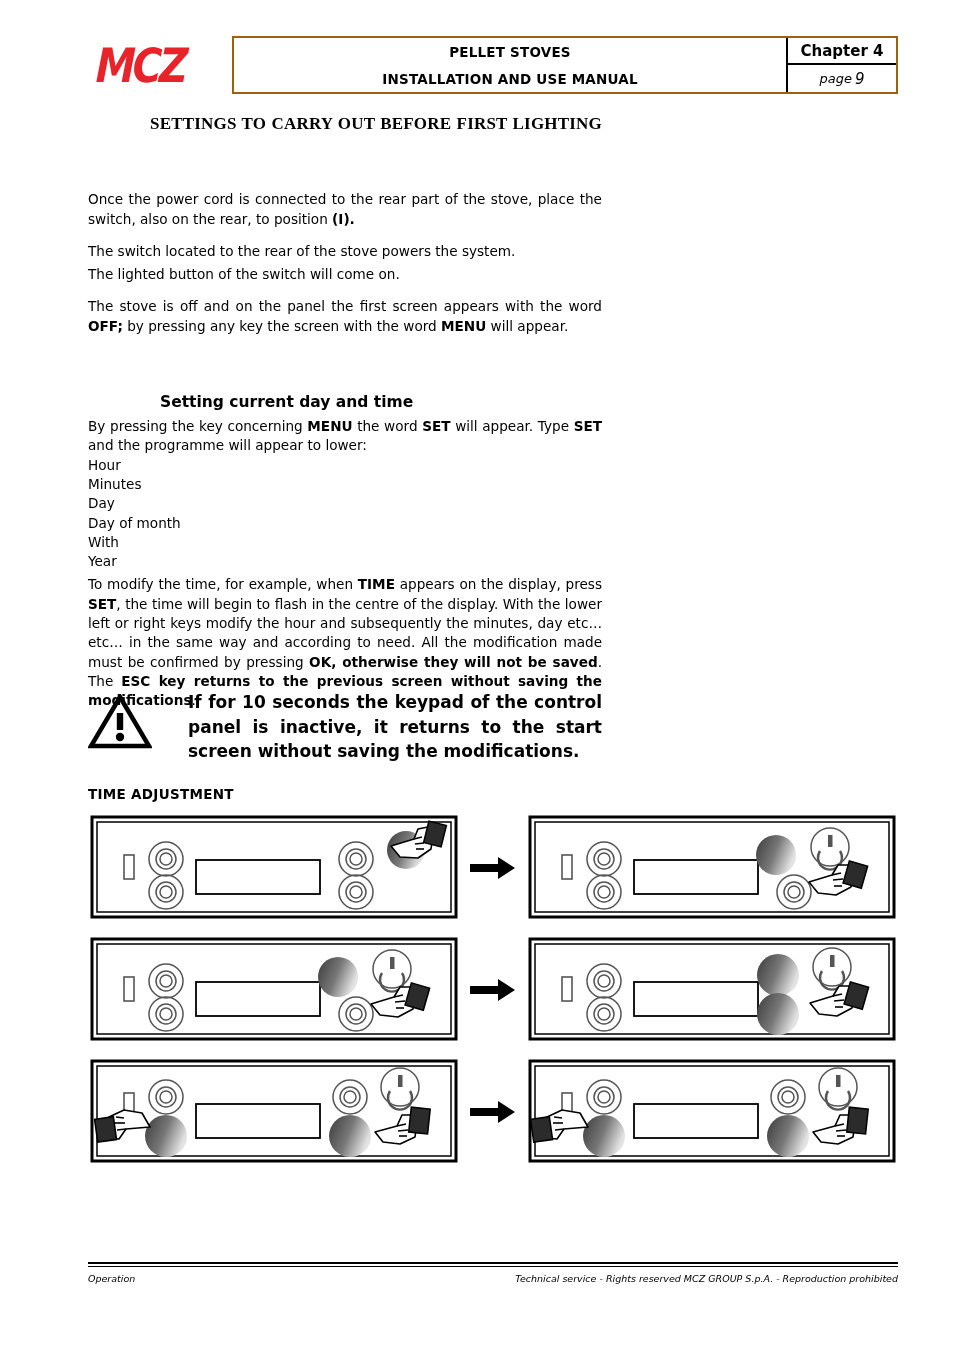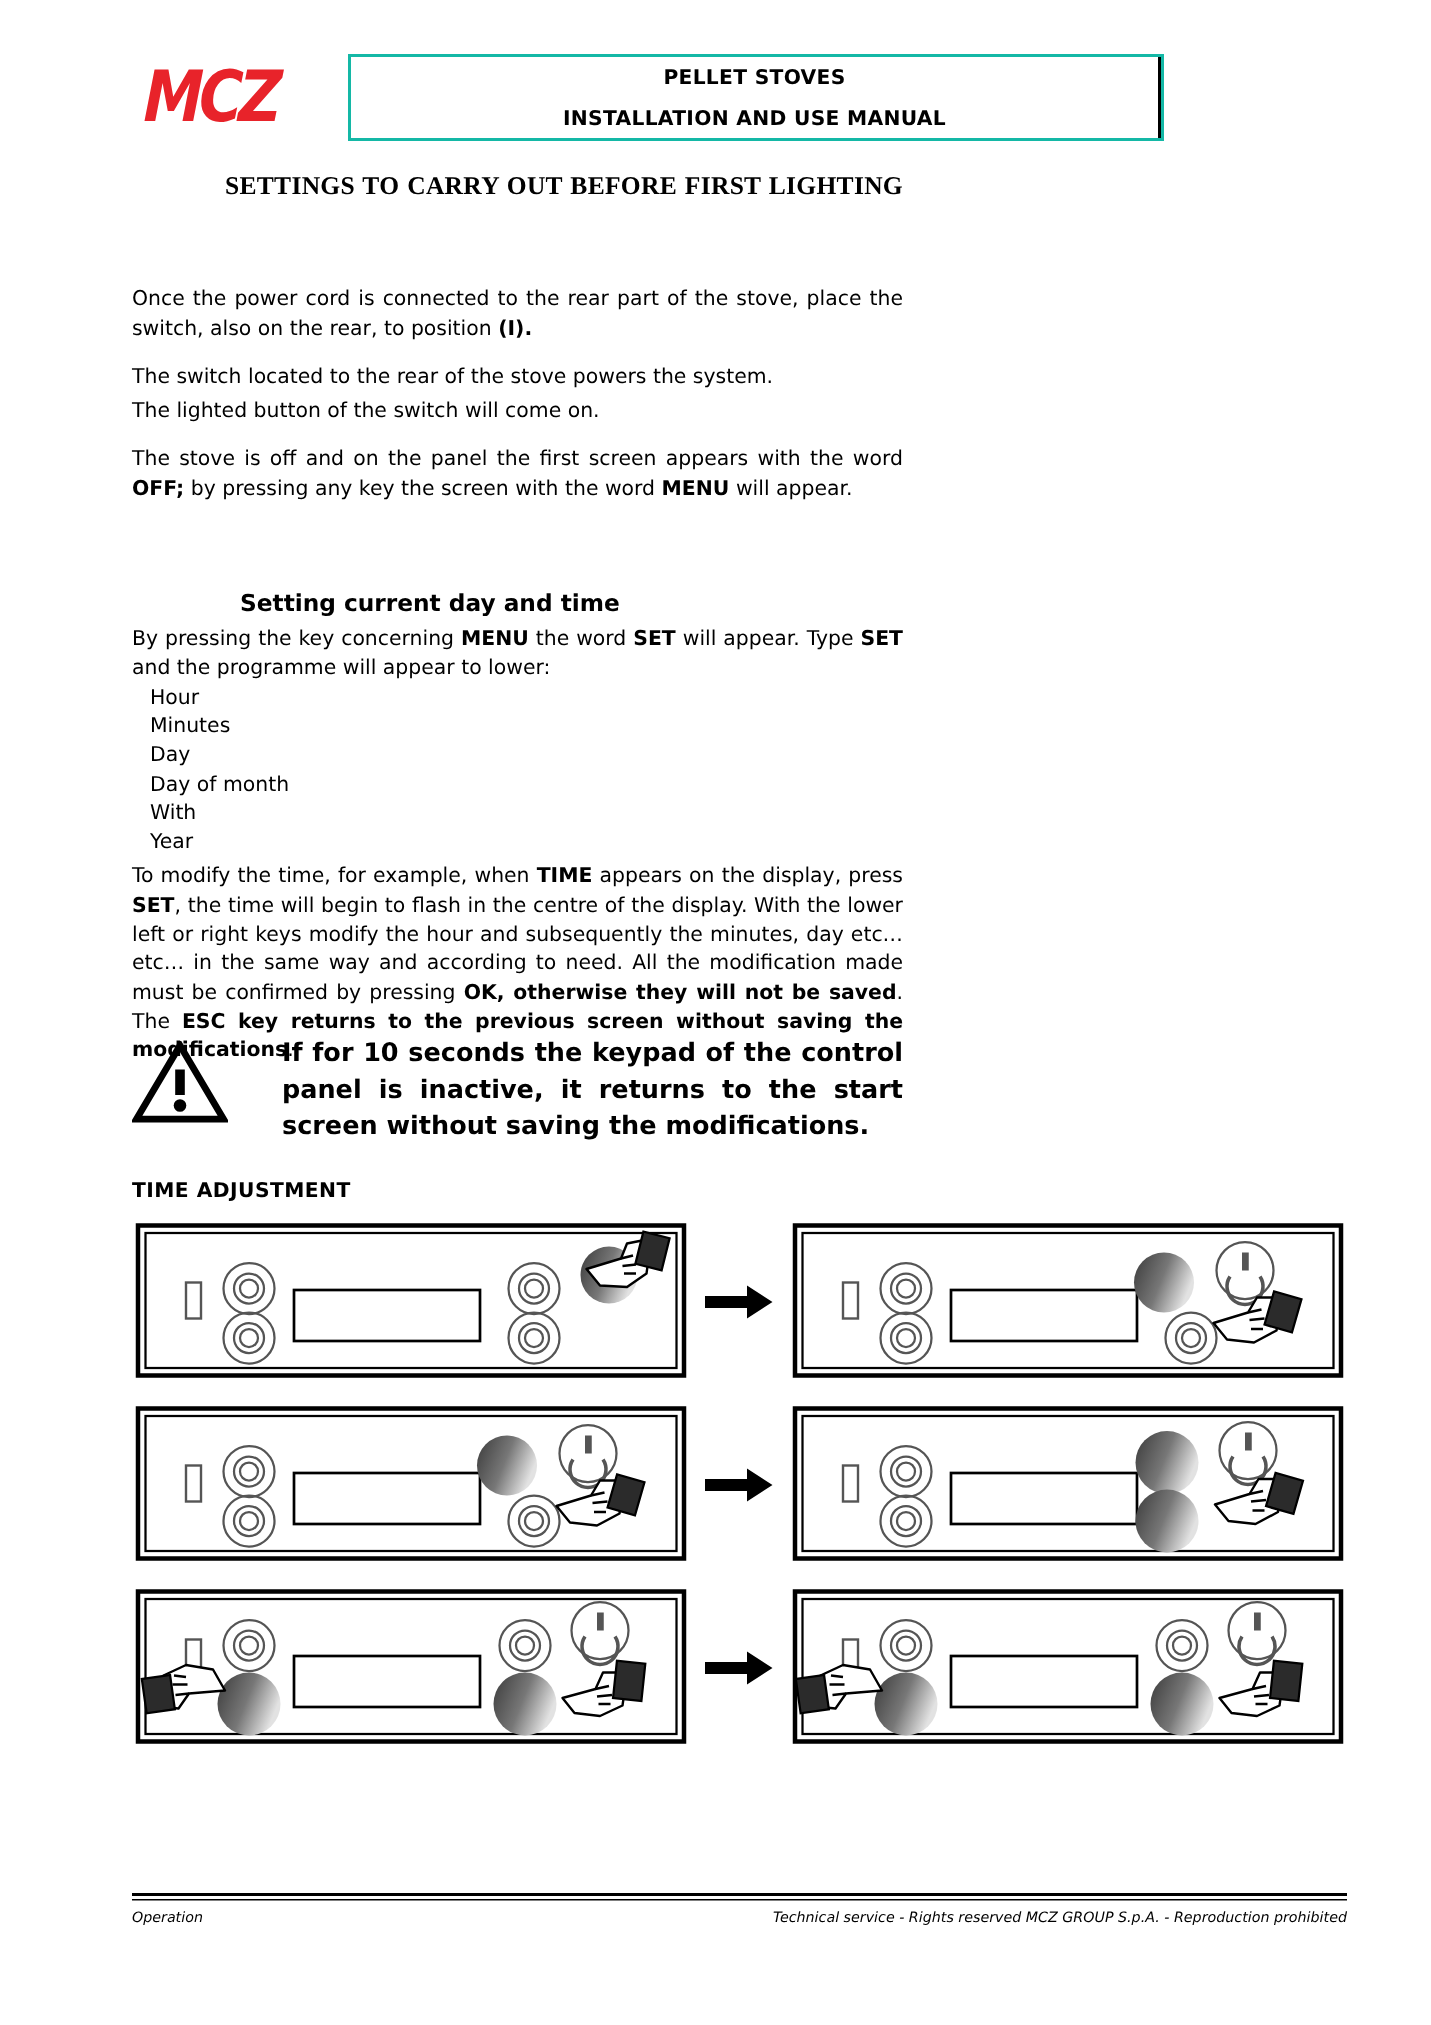--- a/index.html
+++ b/index.html
@@ -50,23 +50,23 @@
     color: #e8232a;
     transform: scaleY(1.18) skewX(-2deg);
     transform-origin: left center;
     line-height: 1;
     padding-left: 8px;
   }
   .header-table {
     position: absolute;
     left: 144px;
     top: 0;
-    width: 544px;
+    width: 666px;
     height: 58px;
-    border: 2px solid #14b8a6;
+    border: 2px solid #a16207;
     box-sizing: border-box;
     display: flex;
   }
   .header-title-col {
     flex: 1 1 auto;
     display: flex;
     flex-direction: column;
     border-right: 2px solid #000;
     box-sizing: border-box;
   }
@@ -146,21 +146,20 @@
   h2.subsection {
     font-size: 15.5px;
     font-weight: bold;
     margin: 16px 0 6px 0;
     padding-left: 72px;
   }
 
   .list-line {
     font-size: 13.6px;
     line-height: 1.42;
-    margin-left: 12px;
   }
 
   
   .warning {
     position: absolute;
     left: 88px;
     top: 690px;
     width: 514px;
     display: flex;
     align-items: flex-start;
@@ -253,20 +252,27 @@
 <div class="page">
 
   <div class="header">
     <div class="logo-cell">
       <span class="logo-text">MCZ</span>
     </div>
     <div class="header-table">
       <div class="header-title-col">
         <div class="header-title-row">PELLET STOVES</div>
         <div class="header-title-row">INSTALLATION AND USE MANUAL</div>
+      </div>
+      <div class="header-chapter-col">
+        <div class="header-chapter-top">Chapter 4</div>
+        <div class="header-chapter-bot">
+          <span>page</span>
+            <span class="pagenum">9</span>
+        </div>
       </div>
     </div>
   </div>
 
   <div class="content">
 
     <h1 class="section-title">SETTINGS TO CARRY OUT BEFORE FIRST LIGHTING</h1>
 
     <div style="height:26px"></div>
 

